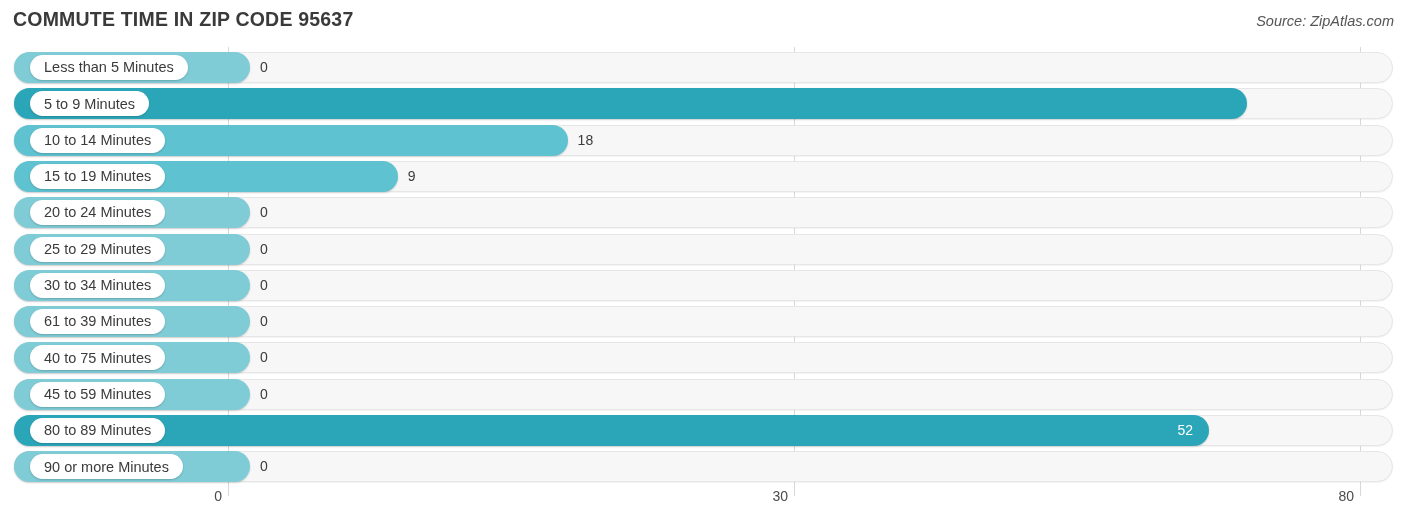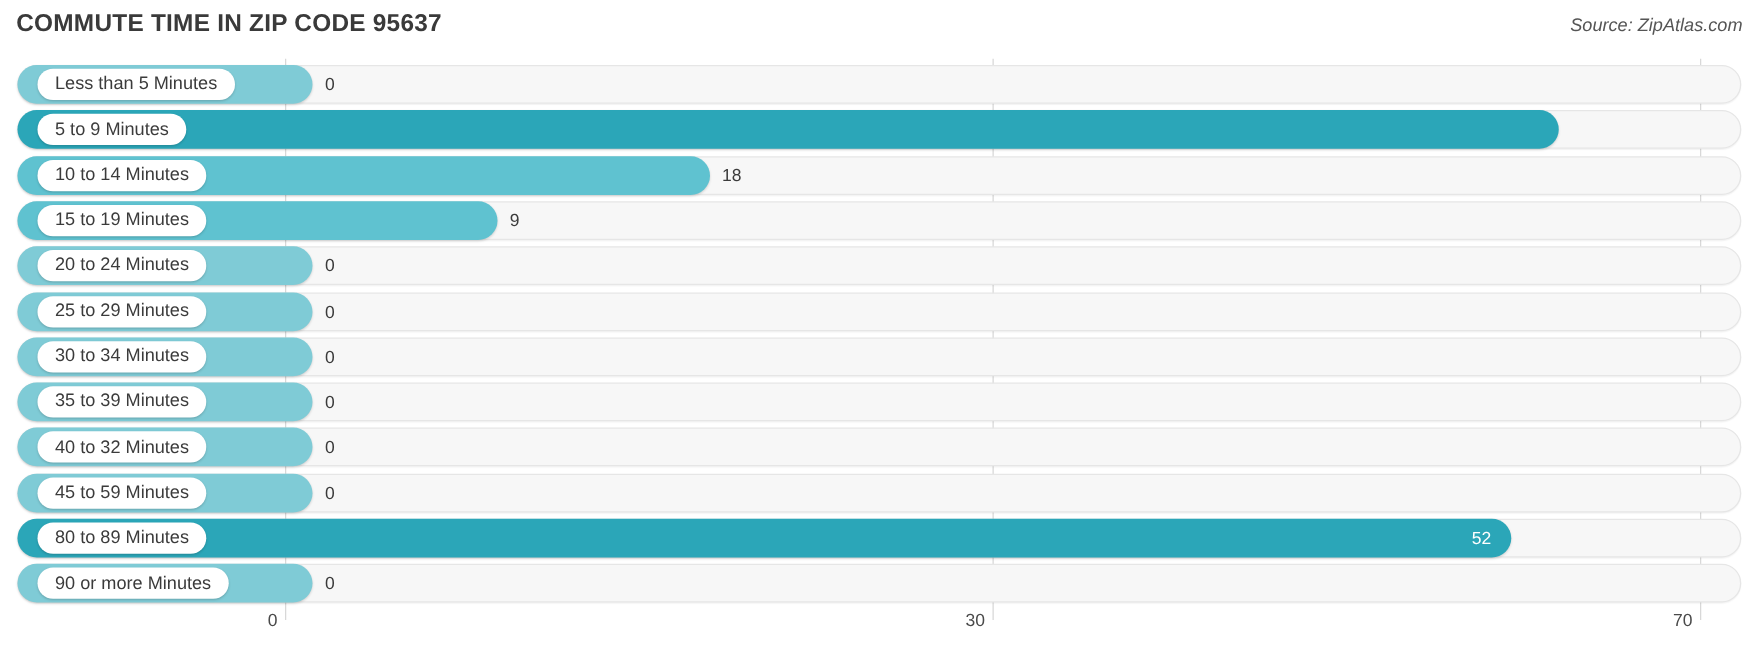--- a/index.html
+++ b/index.html
@@ -219,29 +219,29 @@
       <div class="bar" style="width: 236px; background: rgb(127, 203, 214);"></div>
       <div class="label-pill">
         <span>30 to 34 Minutes</span>
       </div>
       <div class="value-out" style="left: 260px;">0</div>
     </div>
     <div class="row" style="top: 258.1px;">
       <div class="track"></div>
       <div class="bar" style="width: 236px; background: rgb(127, 203, 214);"></div>
       <div class="label-pill">
-        <span>35 to 39 Minutes</span>
+        <span>61 to 39 Minutes</span>
       </div>
       <div class="value-out" style="left: 260px;">0</div>
     </div>
     <div class="row" style="top: 294.4px;">
       <div class="track"></div>
       <div class="bar" style="width: 236px; background: rgb(127, 203, 214);"></div>
       <div class="label-pill">
-        <span>40 to 32 Minutes</span>
+        <span>40 to 75 Minutes</span>
       </div>
       <div class="value-out" style="left: 260px;">0</div>
     </div>
     <div class="row" style="top: 330.7px;">
       <div class="track"></div>
       <div class="bar" style="width: 236px; background: rgb(127, 203, 214);"></div>
       <div class="label-pill">
         <span>45 to 59 Minutes</span>
       </div>
       <div class="value-out" style="left: 260px;">0</div>
@@ -263,14 +263,14 @@
       <div class="value-out" style="left: 260px;">0</div>
     </div>
   </div>
 
 <div id="axis">
     <div class="tick-line" style="left: 228px;"></div>
     <div class="tick-label" style="left: 228px;">0</div>
     <div class="tick-line" style="left: 794px;"></div>
     <div class="tick-label" style="left: 794px;">30</div>
     <div class="tick-line" style="left: 1360px;"></div>
-    <div class="tick-label" style="left: 1360px;">70</div>
+    <div class="tick-label" style="left: 1360px;">80</div>
   </div>
 
 </body></html>

